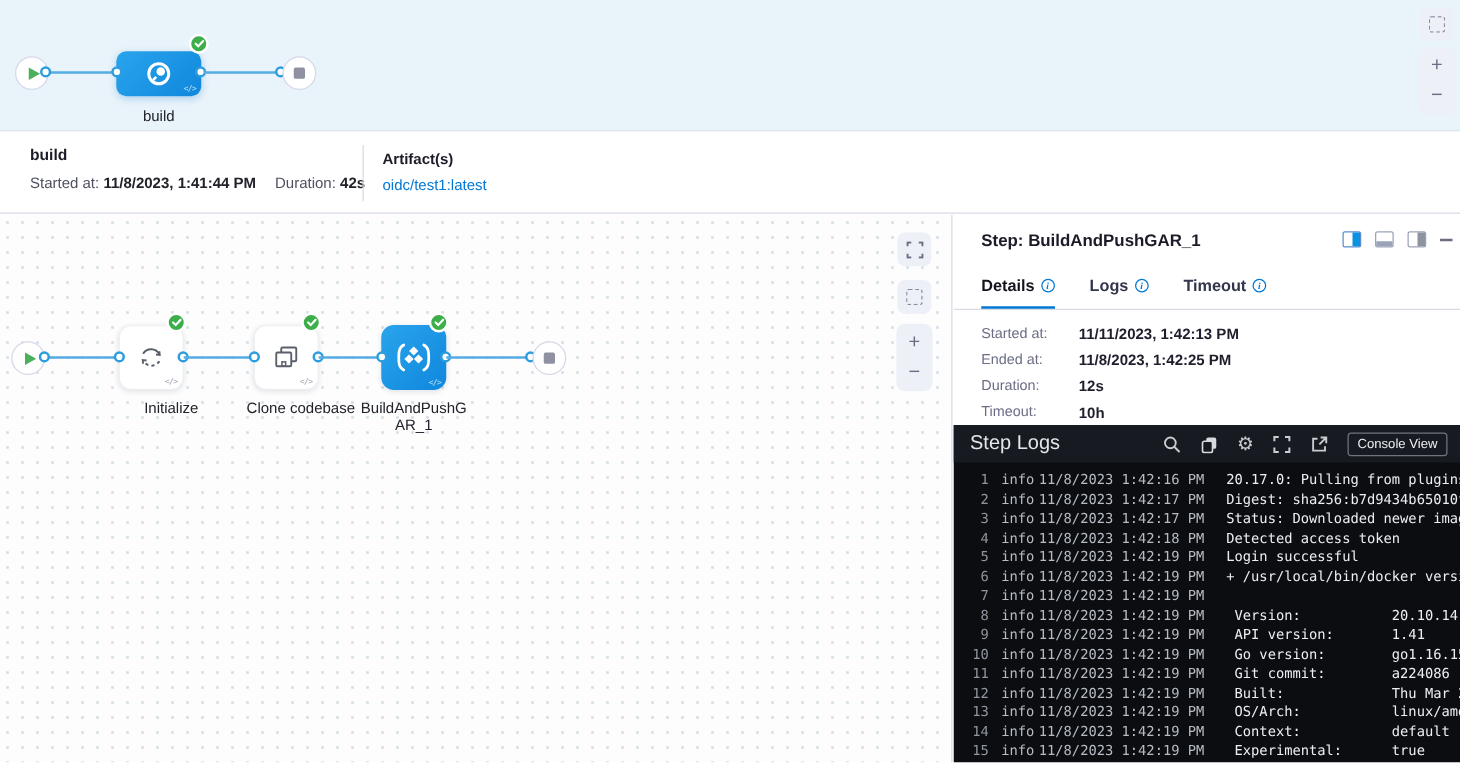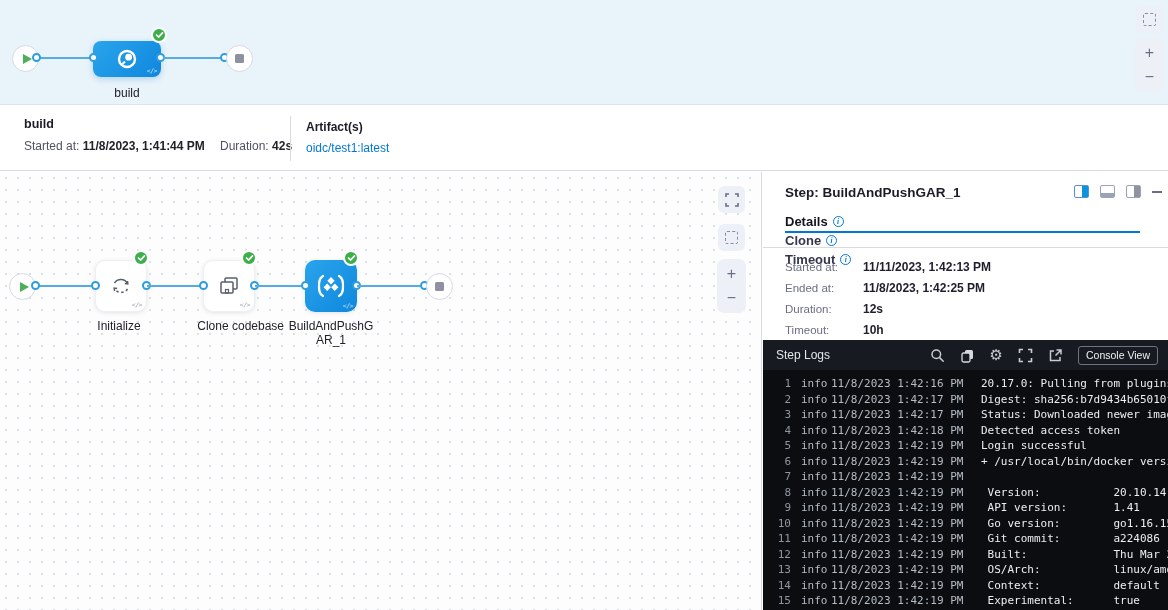--- a/index.html
+++ b/index.html
@@ -51,34 +51,34 @@
   .rp-header { position:absolute; top:0; left:0; right:0; height:42px; }
   .rp-title { position:absolute; left:22px; top:13px; font-size:13.5px; font-weight:bold; color:#1c1c28; }
   .rp-icons { position:absolute; right:6px; top:13px; display:flex; align-items:center; gap:11px; }
   .lay-icon { width:15px; height:13px; border:1.5px solid #9aa3b8; border-radius:2px; position:relative; cursor:pointer; }
   .lay-icon.active { border-color:#5b8fd0; }
   .lay-fill-right { position:absolute; right:0; top:0; bottom:0; width:50%; background:#0b92e1; }
   .lay-fill-bottom { position:absolute; left:0; right:0; bottom:0; height:38%; background:#9aa3b8; }
   .lay-fill-right-g { position:absolute; right:0; top:0; bottom:0; width:45%; background:#8d93a1; }
   .dash-icon { width:10px; height:2px; background:#6b6d85; cursor:pointer; }
 
-  .rp-tabs { position:absolute; top:42px; left:0; right:0; height:34px; border-bottom:1px solid #d9dae6; display:flex; padding-left:22px;flex-direction:column; }
+  .rp-tabs { position:absolute; top:42px; left:0; right:0; height:34px; border-bottom:1px solid #d9dae6; display:flex; padding-left:22px; }
   .tab { display:flex; align-items:center; gap:5px; margin-right:28px; font-size:13px; color:#33364d; font-weight:bold; cursor:pointer; border-bottom:2.5px solid transparent; padding-bottom:2px; }
   .tab.active { color:#14141f; border-bottom-color:#0278d5; }
   .info-ic { display:inline-flex; width:11px; height:11px; border-radius:50%; border:1.2px solid #0278d5; color:#0278d5; font-size:7.5px; align-items:center; justify-content:center; font-style:italic; font-family:"Liberation Serif",serif; }
 
   .rp-details { position:absolute; top:84px; left:22px; right:10px; }
   .det-row { display:flex; height:21px; align-items:center; }
   .det-label { width:78px; font-size:11.5px; color:#6b6d85; }
   .det-value { font-size:12px; color:#1e1e2d; font-weight:bold; }
 
   
   .logs { position:absolute; top:168px; left:0; right:0; bottom:0; background:#0b0d11; }
   .logs-header { position:absolute; top:0; left:0; right:0; height:30px; background:#171a20; display:flex; align-items:center; padding:0 10px 0 13px; }
-  .logs-title { font-size:12px; color:#e3e6ea; flex:0 0 auto; }
+  .logs-title { font-size:16px; color:#e3e6ea; flex:0 0 auto; }
   .logs-actions { margin-left:auto; display:flex; align-items:center; gap:15px; }
   .gear-glyph { font-size:15px; color:#c9ccd1; line-height:1; cursor:pointer; font-family:"DejaVu Sans",sans-serif; }
   .console-btn { border:1px solid #70757d; border-radius:3px; color:#eef0f2; font-size:10.5px; padding:2.5px 7px; white-space:nowrap; cursor:pointer; background:transparent; }
   .logs-body { position:absolute; top:30px; left:0; right:0; bottom:0; overflow:hidden; padding-top:6px; font-family:"DejaVu Sans Mono",monospace; font-size:11px; }
   .log-row { display:flex; height:15.5px; line-height:15.5px; padding-left:8px; }
   .log-num { width:20px; text-align:right; color:#9096a0; flex:0 0 auto; }
   .log-level { width:28px; margin-left:10px; color:#b6bcc4; flex:0 0 auto; }
   .log-time { width:140px; margin-left:2px; color:#b6bcc4; flex:0 0 auto; }
   .log-msg { margin-left:10px; color:#eceef1; white-space:pre; overflow:hidden; flex:1; }
   svg { display:block; }
@@ -151,21 +151,21 @@
       </svg>
       <span class="code-glyph">&lt;/&gt;</span>
     </div>
     <div class="port" style="left:91px; top:109px;"></div>
     <div class="port" style="left:142px; top:109px;"></div>
     <div class="check-badge" style="left:133px; top:78px;">
       <svg width="9" height="8" viewBox="0 0 9 8">
           <path d="M1.5 4 L3.6 6 L7.5 1.8" fill="none" stroke="#fff" stroke-width="1.7" stroke-linecap="round"></path>
         </svg>
     </div>
-    <div class="node-label" style="left:64px; top:147px; width:110px;">Initialize</div>
+    <div class="node-label" style="left:82px; top:147px; width:110px;">Initialize</div>
 
     <div class="edge" style="left:147px; top:113px; width:60px;"></div>
 
     <div class="step-card" style="left:203px; top:88px;">
       <svg width="26" height="26" viewBox="0 0 26 26">
         <rect x="9" y="5" width="12" height="11" fill="none" stroke="#5a5f6b" stroke-width="1.5" rx="1"></rect>
         <rect x="5" y="9" width="12" height="11" fill="#ffffff" stroke="#5a5f6b" stroke-width="1.5" rx="1"></rect>
         <rect x="9.5" y="16.5" width="3" height="3.5" fill="none" stroke="#5a5f6b" stroke-width="1.2"></rect>
       </svg>
       <span class="code-glyph">&lt;/&gt;</span>
@@ -236,21 +236,21 @@
         <div class="dash-icon"></div>
       </div>
     </div>
 
     <div class="rp-tabs">
       <div class="tab active">
         <span>Details</span>
         <span class="info-ic">i</span>
       </div>
       <div class="tab">
-        <span>Clone</span>
+        <span>Logs</span>
         <span class="info-ic">i</span>
       </div>
       <div class="tab">
         <span>Timeout</span>
         <span class="info-ic">i</span>
       </div>
     </div>
 
     <div class="rp-details">
 

